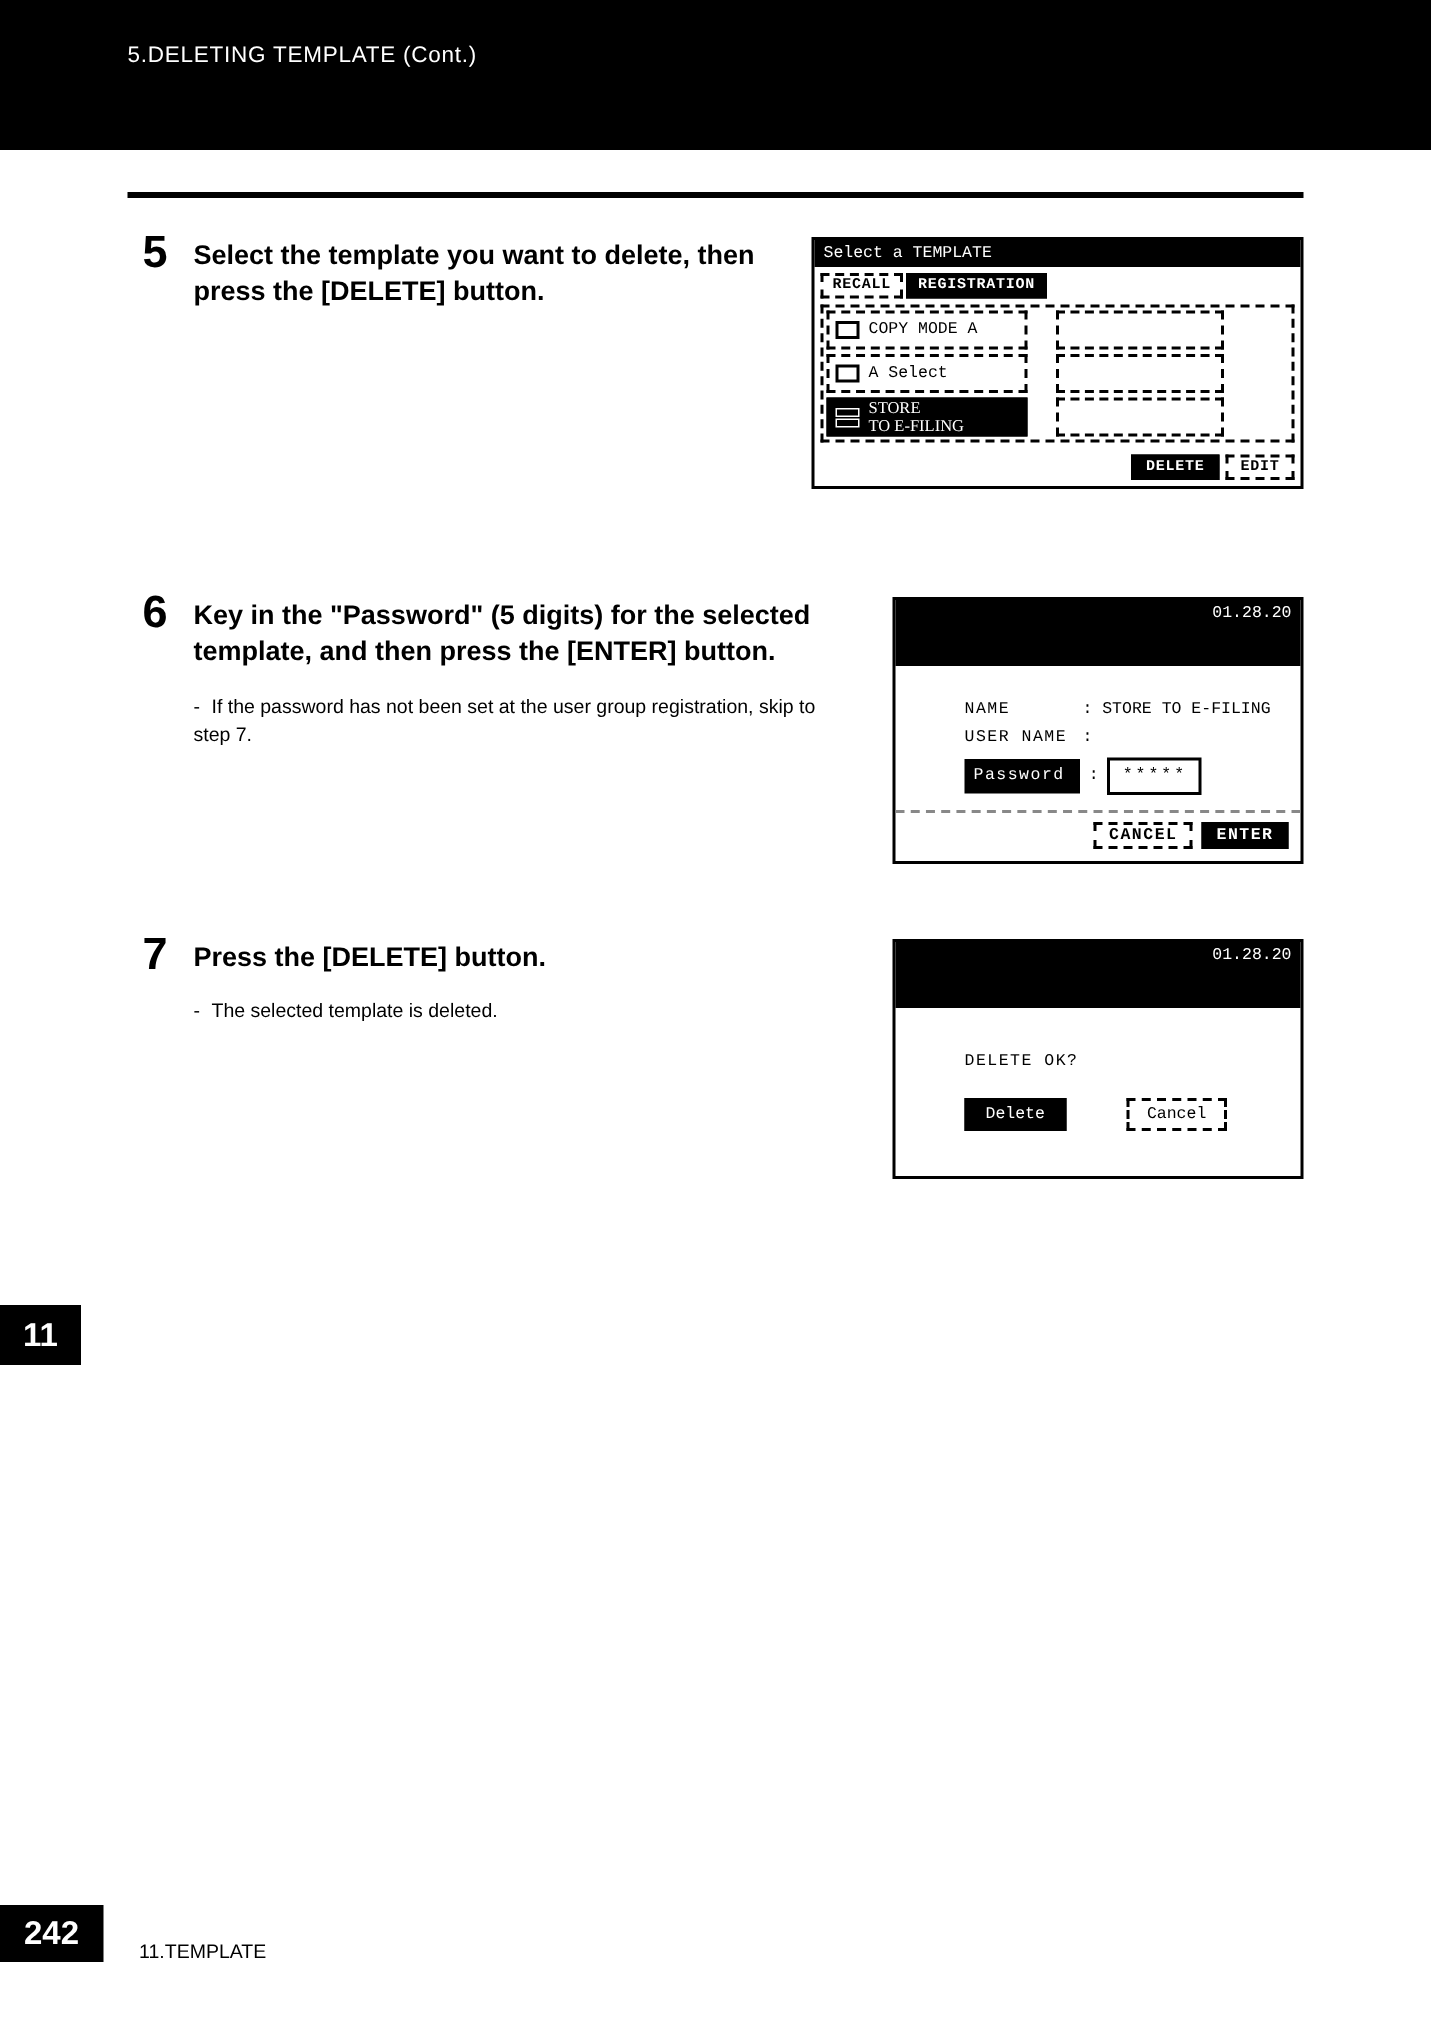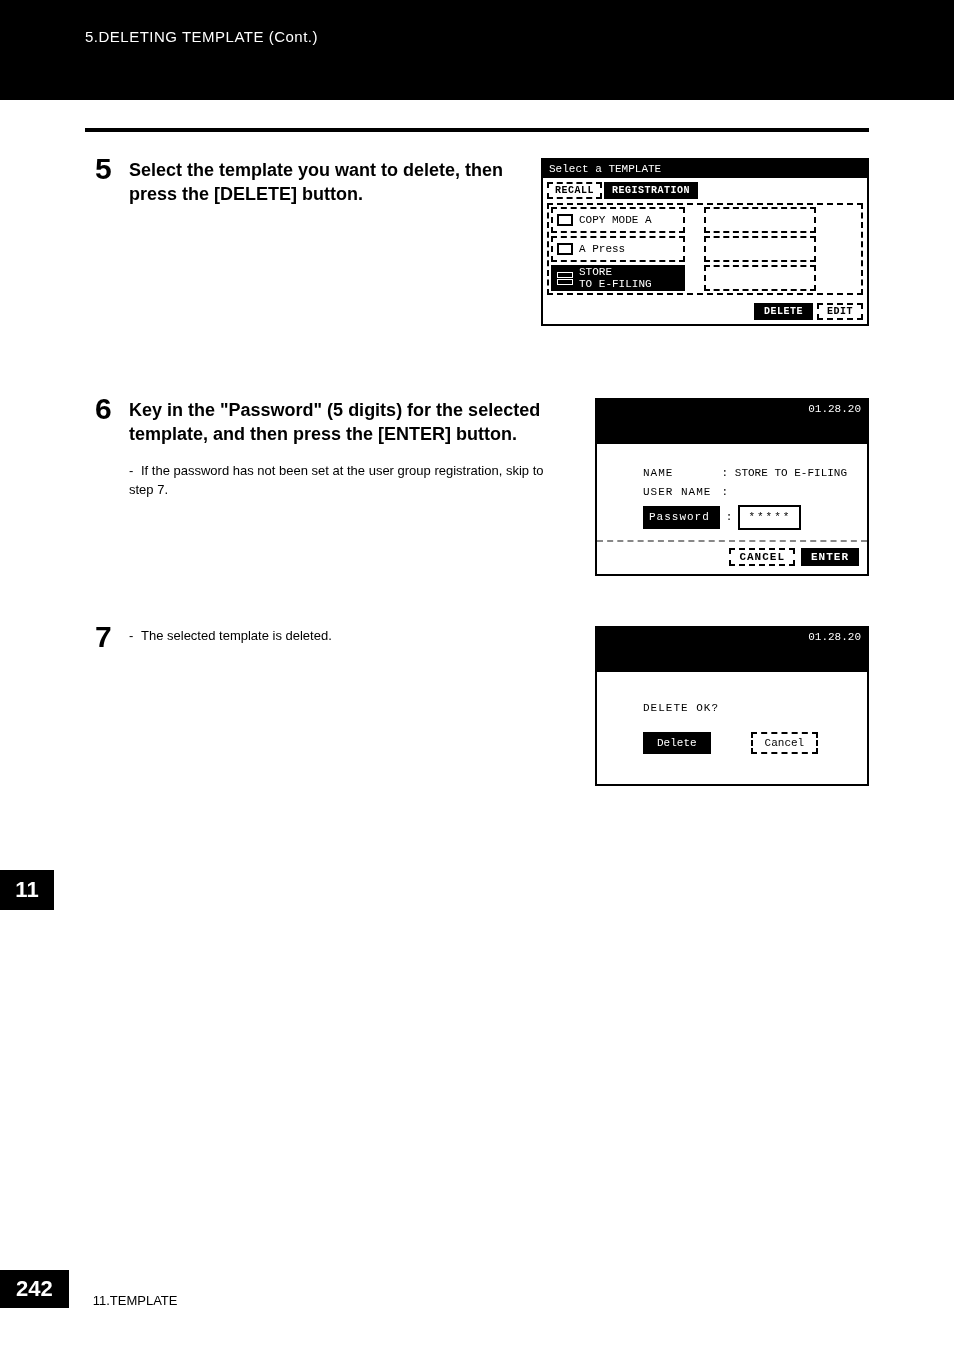--- a/index.html
+++ b/index.html
@@ -111,21 +111,21 @@
   }
   .trow:last-child { margin-bottom: 0; }
   .tcell {
     border: 2px dashed #000;
     height: 26px;
     display: flex; align-items: center;
     padding: 0 4px; gap: 6px;
   }
   .tcell.left { width: 134px; }
   .tcell.right { width: 112px; }
-  .tcell.sel { background: #000; color: #fff; border-style: solid; }
+  .tcell.sel { background: #000; color: #fff; border-style: solid; font-family: Liberation Serif, serif; }
   .ticon { width: 16px; height: 12px; border: 2px solid #000; background:#fff; display:inline-block; }
   .ticon-stack { display:flex; flex-direction:column; gap:1px; }
   .ticon-stack .mini { width:16px; height:6px; border:1px solid #fff; }
   .scr1 .foot {
     display:flex; justify-content:flex-end; gap:4px;
     padding:4px;
   }
   .btn {
     border: 2px dashed #000;
     padding: 1px 8px;
@@ -236,21 +236,21 @@
           <div class="trow">
             <div class="tcell left">
               <span class="ticon"></span>
               <span>COPY MODE A</span>
             </div>
             <div class="tcell right"></div>
           </div>
           <div class="trow">
             <div class="tcell left">
               <span class="ticon"></span>
-              <span>A Press</span>
+              <span>A Select</span>
             </div>
             <div class="tcell right"></div>
           </div>
           <div class="trow">
             <div class="tcell left sel">
               <span class="ticon-stack">
                 <span class="mini"></span>
                   <span class="mini"></span>
               </span>
               <span>
@@ -302,20 +302,21 @@
           <div class="btn2 dashed">CANCEL</div>
           <div class="btn2 dark">ENTER</div>
         </div>
       </div>
     </div>
   </div>
 
   <div class="step" style="margin-top:40px;">
     <div class="num">7</div>
     <div class="body">
+      <div class="title">Press the [DELETE] button.</div>
       <div class="sub">
         <span class="dash">-</span><span>The selected template is deleted.</span>
       </div>
     </div>
 
     <div class="figure">
       <div class="scr scr3">
         <div class="datebar">
             <span>01.28.20</span>
           </div>

